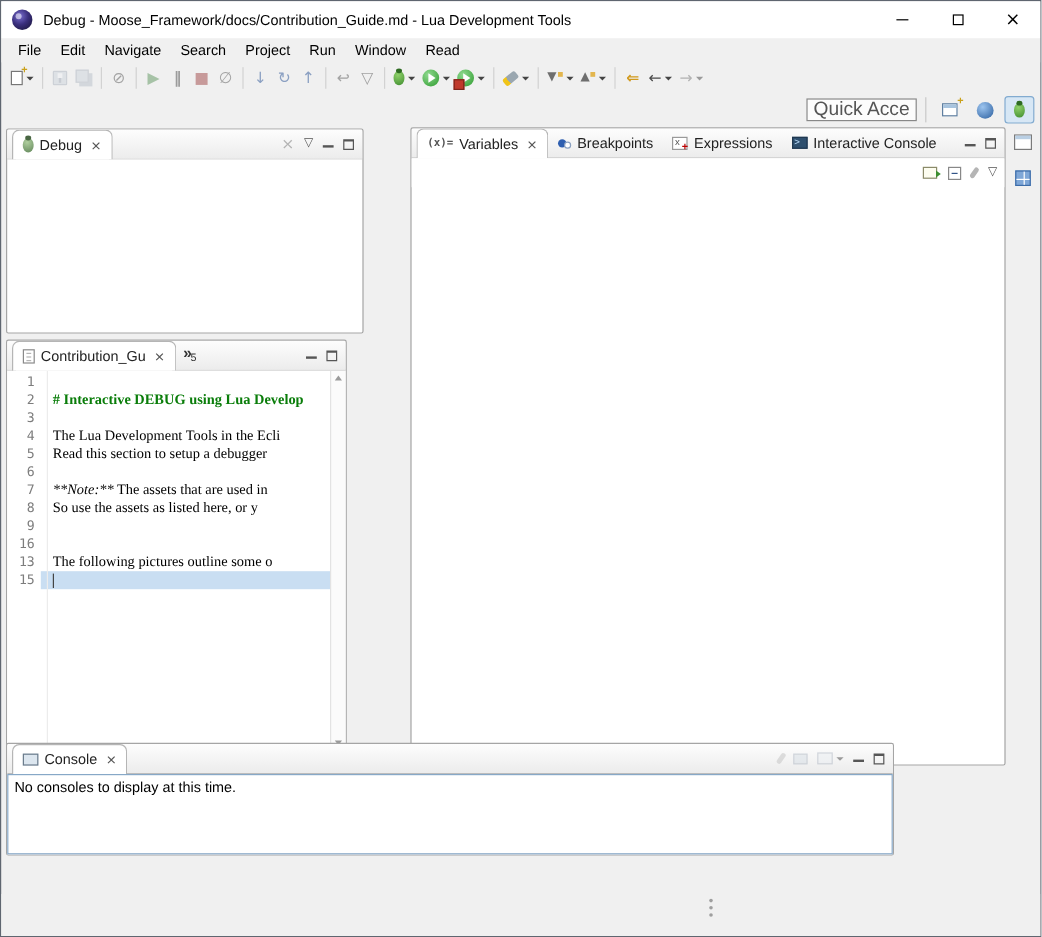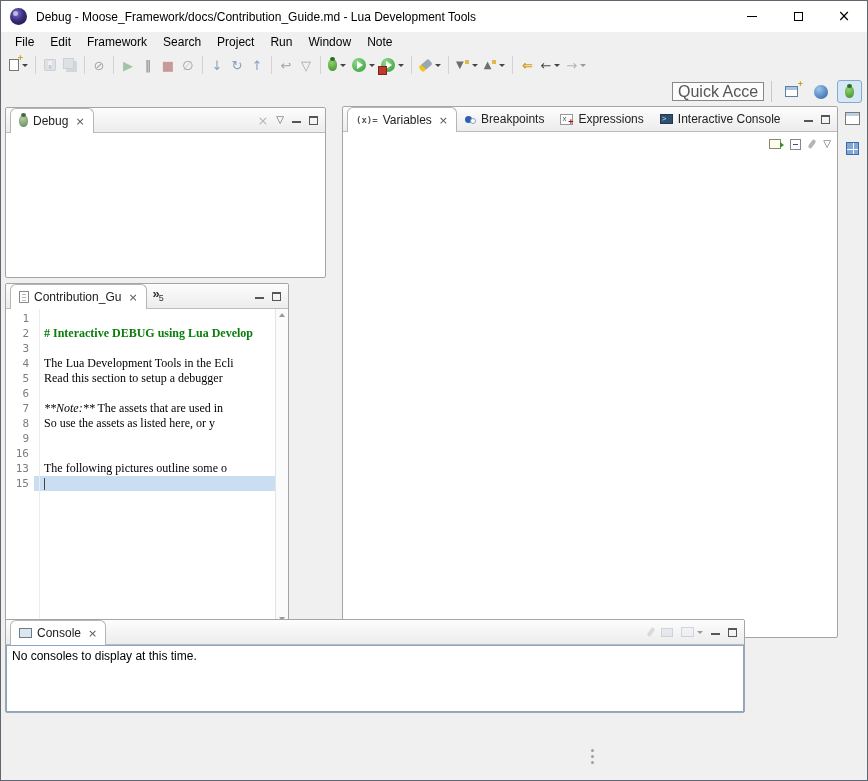--- a/index.html
+++ b/index.html
@@ -156,26 +156,26 @@
         </div>
       <div class="wbtn">
           <span class="close-g">×</span>
         </div>
     </div>
   </div>
 
   <div class="menubar">
     <span class="menu-item">File</span>
     <span class="menu-item">Edit</span>
-    <span class="menu-item">Framework</span>
+    <span class="menu-item">Navigate</span>
     <span class="menu-item">Search</span>
     <span class="menu-item">Project</span>
     <span class="menu-item">Run</span>
     <span class="menu-item">Window</span>
-    <span class="menu-item">Note</span>
+    <span class="menu-item">Read</span>
   </div>
 
   <div class="toolbar1">
     <span class="tbtn">
         <span class="g-newdoc"></span>
         <span class="dda"></span>
       </span>
     <span class="tsep"></span>
     <span class="tbtn">
         <span class="g-save dim"></span>
@@ -265,21 +265,21 @@
         <span class="g-persp"></span>
       </span>
     <span class="pbtn">
         <span class="g-orb"></span>
       </span>
     <span class="pbtn active">
         <span class="g-bug"></span>
       </span>
   </div>
 
-  <div class="view" style="left:4px; top:106px; width:321px; height:171px;">
+  <div class="view" style="left:4px; top:106px; width:298px; height:171px;">
     <div class="tabbar">
       <div class="tab sel">
         <span class="g-bug dimmed"></span>
         <span>Debug</span>
         <span class="closex">×</span>
       </div>
       <div class="tbar-right">
         <span class="closex dim" style="font-size:13px;">×</span>
         <span class="vm">▽</span>
         <span class="vmin"></span>

